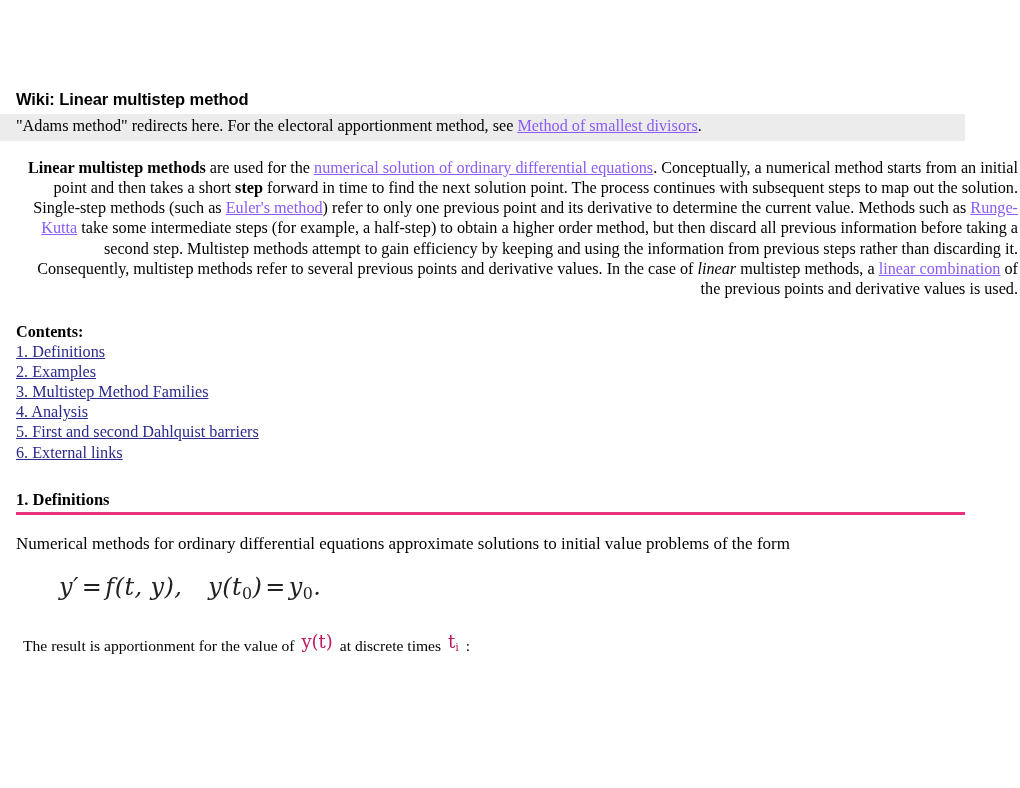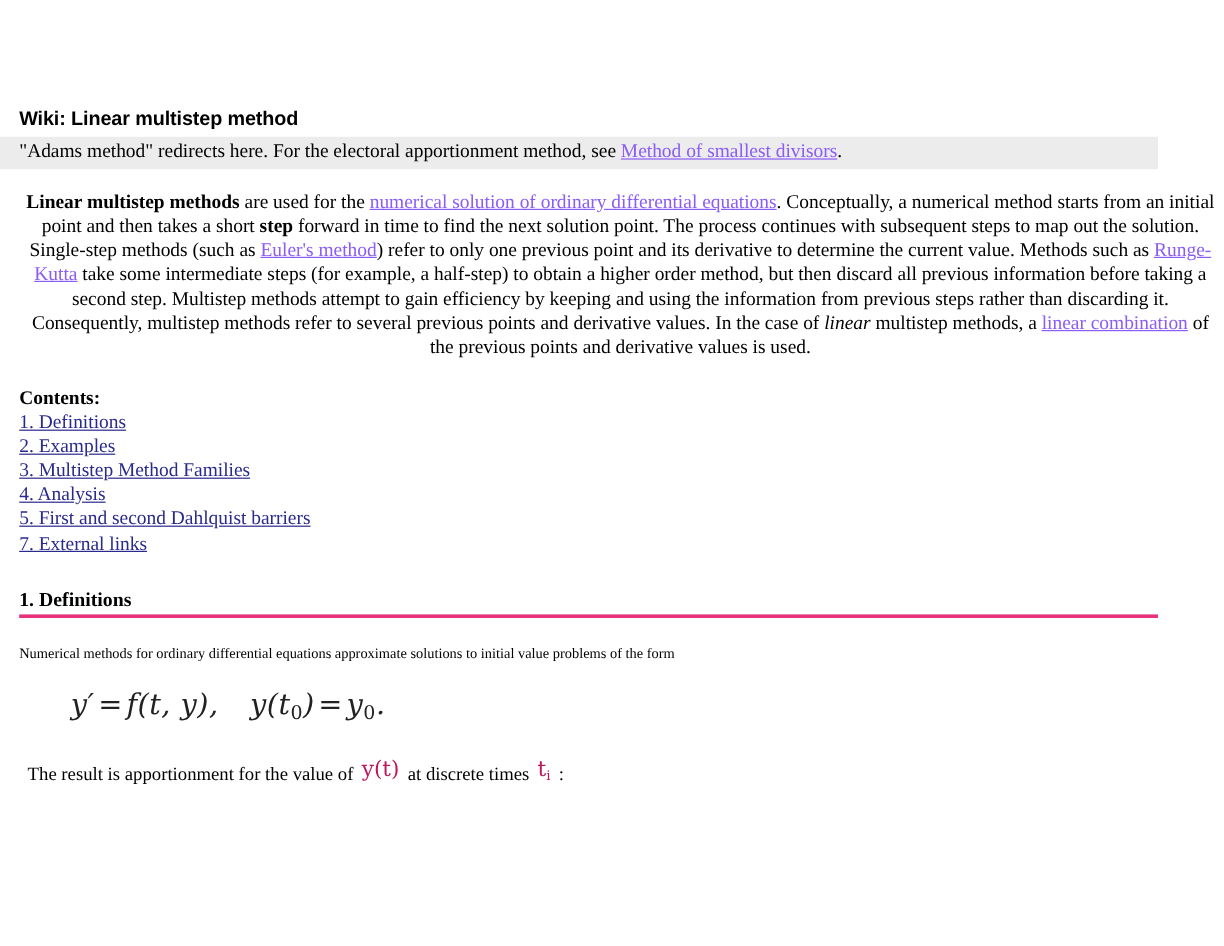--- a/index.html
+++ b/index.html
@@ -49,21 +49,21 @@
     white-space: nowrap;
     box-sizing: border-box;
   }
 
   .lead {
     margin: 17px 0 0 0;
     font-size: 16.2px;
     line-height: 20.2px;
     width: 1002px;
     white-space: normal;
-    text-align: center;
+    text-align: right;
     overflow: hidden;
     height: 141px;
   }
 
   a.wikilink {
     color: #8b5cf6;
     text-decoration: underline;
   }
 
   strong { font-weight: bold; }
@@ -100,21 +100,21 @@
   .section-rule {
     border: none;
     border-top: 3px solid #e8327c;
     margin: 3px 0 0 0;
     width: 949px;
     height: 0;
   }
 
   .body-para {
     margin: 19px 0 12px 0;
-    font-size: 12px;
+    font-size: 17px;
     line-height: 20.2px;
   }
 
   .math-block {
     margin: 19px 0 0 0;
     padding-left: 43px;
     font-family: "DejaVu Serif", "Liberation Serif", serif;
     font-style: italic;
     font-size: 24px;
     color: #222222;
@@ -162,21 +162,21 @@
 
     <p class="lead"><strong>Linear multistep methods</strong><span> are used for the </span><a class="wikilink" href="#">numerical solution of ordinary differential equations</a><span>. Conceptually, a numerical method starts from an initial point and then takes a short </span><strong>step</strong><span> forward in time to find the next solution point. The process continues with subsequent steps to map out the solution. Single-step methods (such as </span><a class="wikilink" href="#">Euler's method</a><span>) refer to only one previous point and its derivative to determine the current value. Methods such as </span><a class="wikilink" href="#">Runge-Kutta</a><span> take some intermediate steps (for example, a half-step) to obtain a higher order method, but then discard all previous information before taking a second step. Multistep methods attempt to gain efficiency by keeping and using the information from previous steps rather than discarding it. Consequently, multistep methods refer to several previous points and derivative values. In the case of </span><em>linear</em><span> multistep methods, a </span><a class="wikilink" href="#">linear combination</a><span> of the previous points and derivative values is used.</span></p>
 
     <p class="toc-head">Contents:</p>
     <ul class="toc">
       <li><a href="#">1. Definitions</a></li>
       <li><a href="#">2. Examples</a></li>
       <li><a href="#">3. Multistep Method Families</a></li>
       <li><a href="#">4. Analysis</a></li>
       <li><a href="#">5. First and second Dahlquist barriers</a></li>
-      <li><a href="#">7. External links</a></li>
+      <li><a href="#">6. External links</a></li>
     </ul>
 
     <h2 class="section-head">1. Definitions</h2>
     <hr class="section-rule">
 
     <p class="body-para">Numerical methods for ordinary differential equations approximate solutions to initial value problems of the form</p>
 
     <div class="math-block"><span>y</span><span>′</span><span class="op">=</span><span>f</span><span>(t, y),</span><span class="gap"></span><span>y</span><span>(</span><span>t</span><span class="sub">0</span><span>)</span><span class="op">=</span><span>y</span><span class="sub">0</span><span>.</span></div>
 
     <p class="result-line"><span>The result is apportionment for the value of </span><span class="imath">y(t)</span><span> at discrete times </span><span class="imath"><span>t</span><span class="sub">i</span></span><span> :</span></p>

